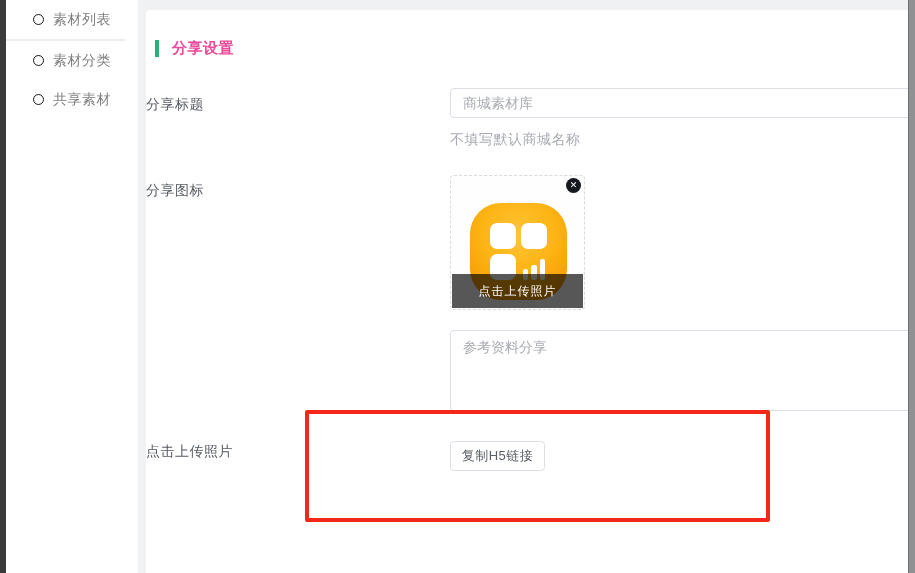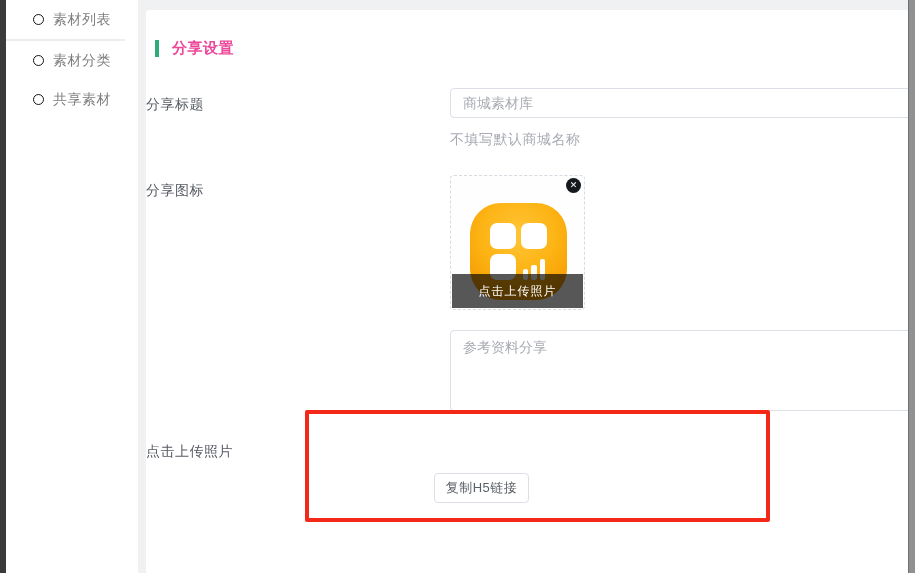--- a/index.html
+++ b/index.html
@@ -98,21 +98,21 @@
     padding: 8px 12px; font-size: 14px; color: #606266;
     font-family: "Liberation Sans", "DejaVu Sans", sans-serif;
   }
 
   .copy-btn {
     position: absolute; top: 431px; height: 30px; background: #ffffff;
     border: 1px solid #dcdfe6; border-radius: 4px; font-size: 13px; color: #5a5f66;
     cursor: pointer; letter-spacing: .5px;
     font-family: "Liberation Sans", "DejaVu Sans", sans-serif;
   }
-  .btn-h5 { left: 288px; width: 95px; margin-top: 32px; }
+  .btn-h5 { left: 304px; width: 95px; }
   .btn-mini { left: 411px; width: 115px; }
 
   
   .annotation-rect {
     position: absolute; left: 305px; top: 410px; width: 465px; height: 112px;
     border: 4px solid #f32819; border-radius: 2px; z-index: 7; pointer-events: none;
   }
 
   
   .scrollbar {

